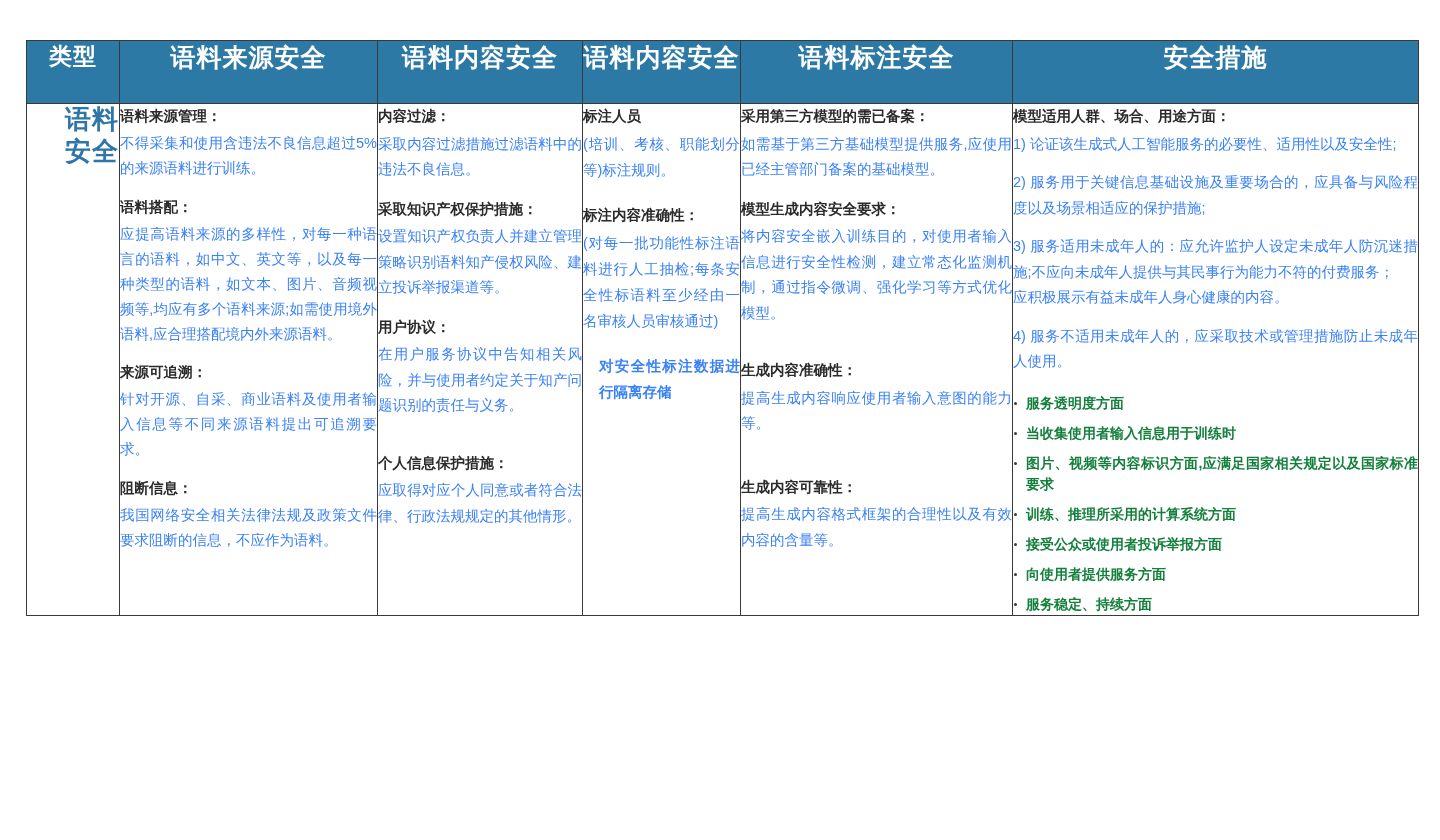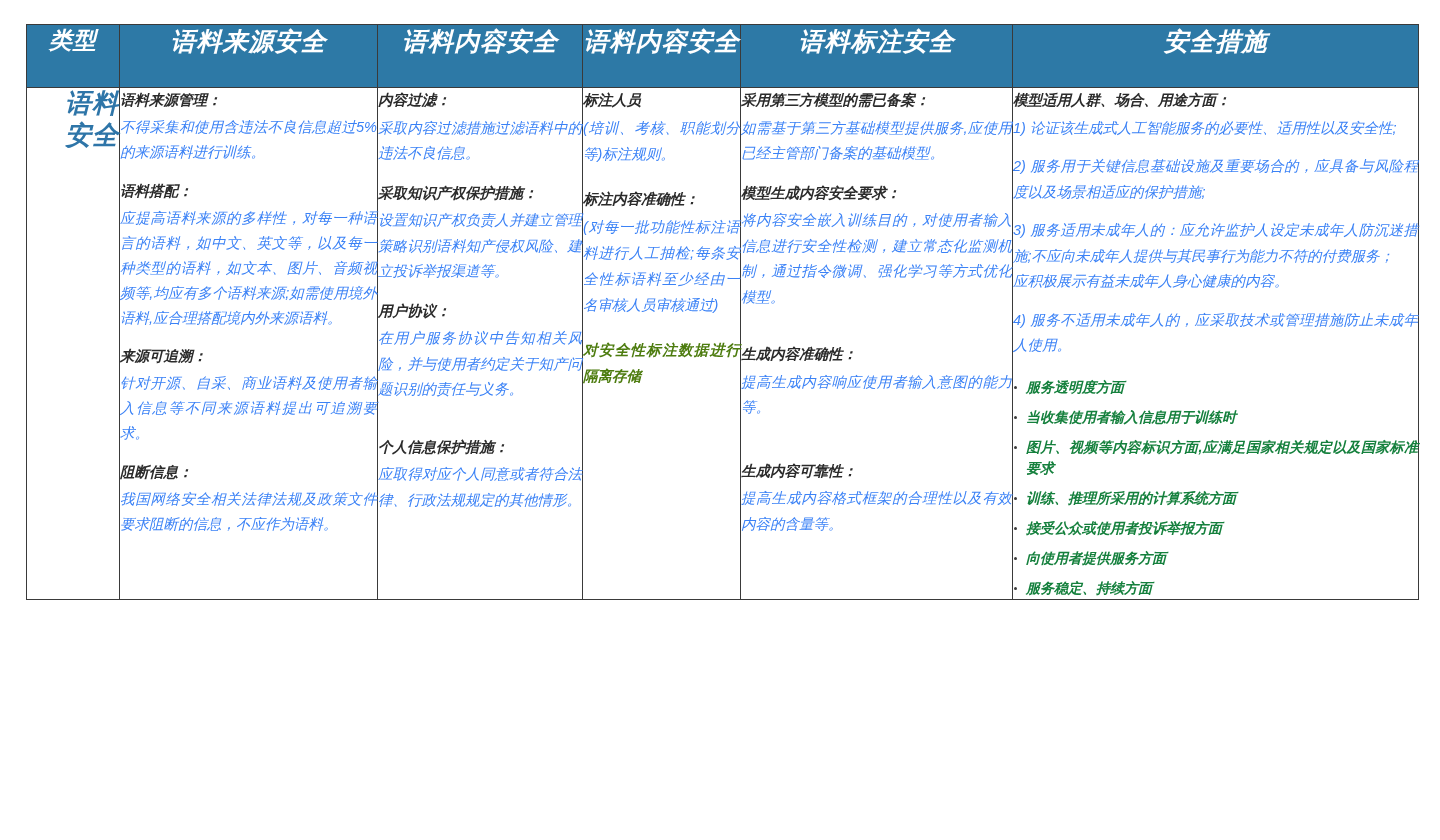--- a/index.html
+++ b/index.html
@@ -11,22 +11,21 @@
     width: 1440px;
     height: 840px;
     font-family: "Liberation Sans", "DejaVu Sans", sans-serif;
     overflow: hidden;
   }
   .page {
     position: relative;
     width: 1336px;
     height: 840px;
     box-sizing: border-box;
-    padding: 24px 22px 28px 26px;
-    font-style: italic;
+    padding: 40px 22px 28px 26px;
   }
   table.matrix {
     width: 1392px;
     border-collapse: collapse;
     table-layout: fixed;
     border: 1px solid #3a3a3a;
   }
   table.matrix th, table.matrix td {
     border: 1px solid #3a3a3a;
     vertical-align: top;
@@ -63,21 +62,21 @@
   }
   .blk { margin: 0 0 0 0; }
   .blk + .blk { margin-top: 14px; }
   .hd {
     font-weight: bold;
     color: #2b2b2b;
     display: block;
     margin-bottom: 2px;
   }
   .bd { display: block; color: #3b82f6; }
-  .bd.strong { font-weight: bold; color: #4d7c0f; }
+  .bd.strong { font-weight: bold; color: #3b82f6; margin-left: 16px; }
 
   
   .c1 { font-size: 14.5px; line-height: 1.72; text-align: justify; text-justify: inter-ideograph; }
   .c2 { font-size: 14.5px; line-height: 1.76; text-align: justify; text-justify: inter-ideograph; }
   .c3 { font-size: 14.5px; line-height: 1.78; text-align: justify; text-justify: inter-ideograph; }
   .c4 { font-size: 14.5px; line-height: 1.76; text-align: justify; text-justify: inter-ideograph; }
   .c5 { font-size: 14.5px; line-height: 1.76; text-align: justify; text-justify: inter-ideograph; }
 
   .c5 .blk + .blk { margin-top: 13px; }
   .bullets { margin: 18px 0 0 0; padding: 0; list-style: none; }

